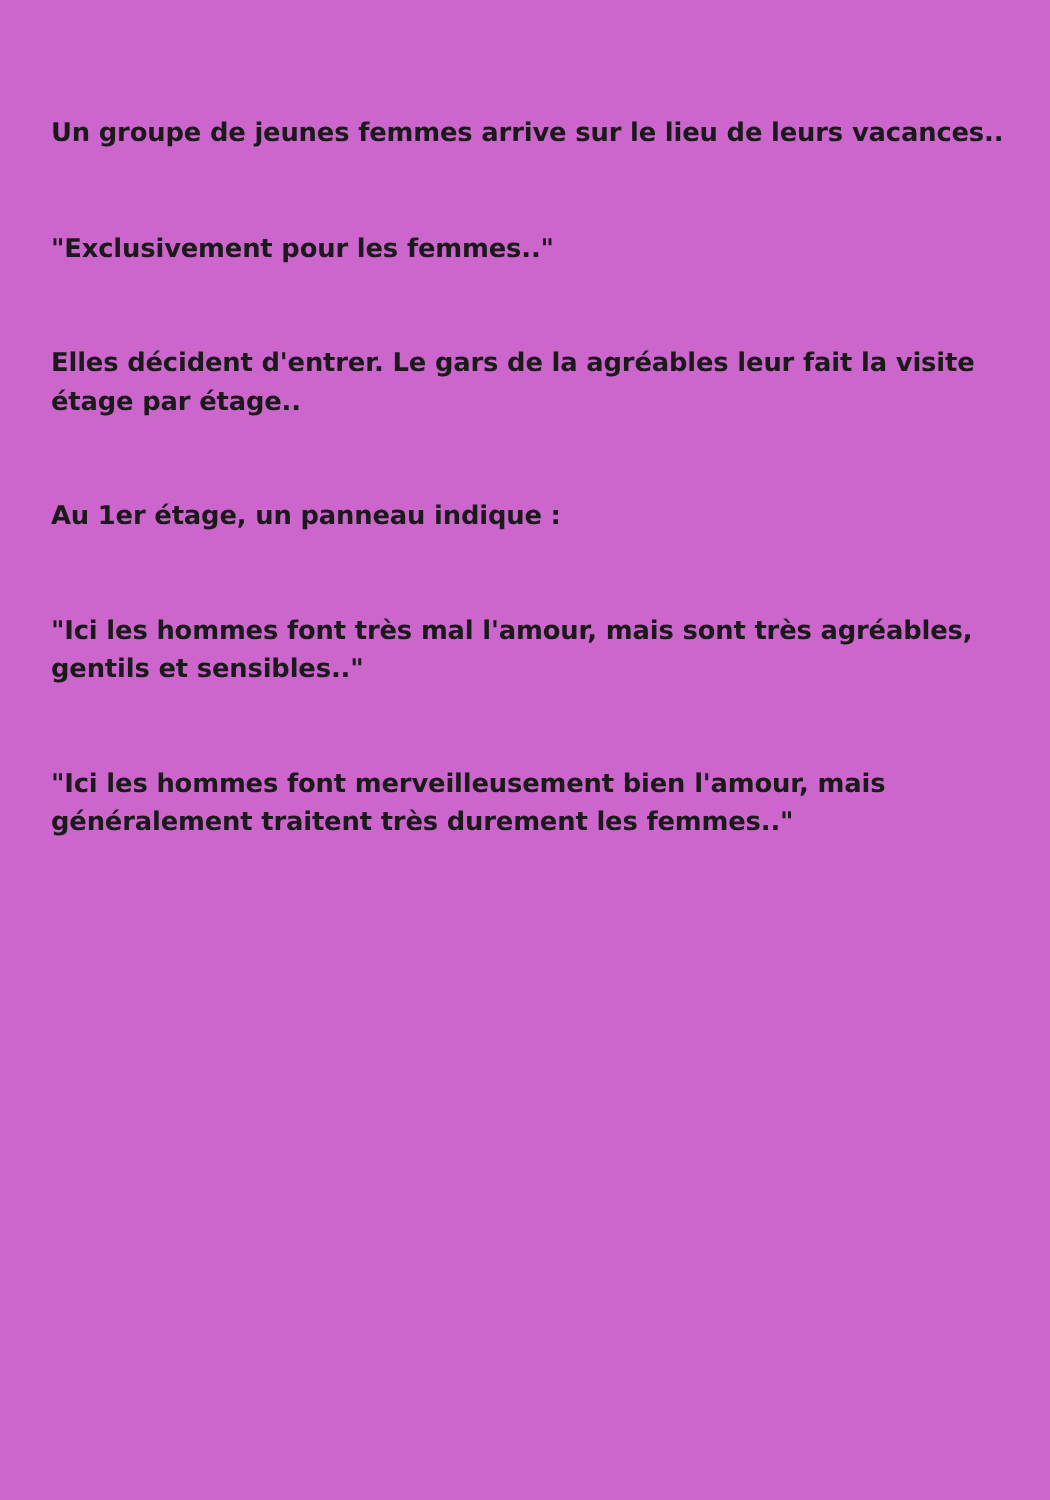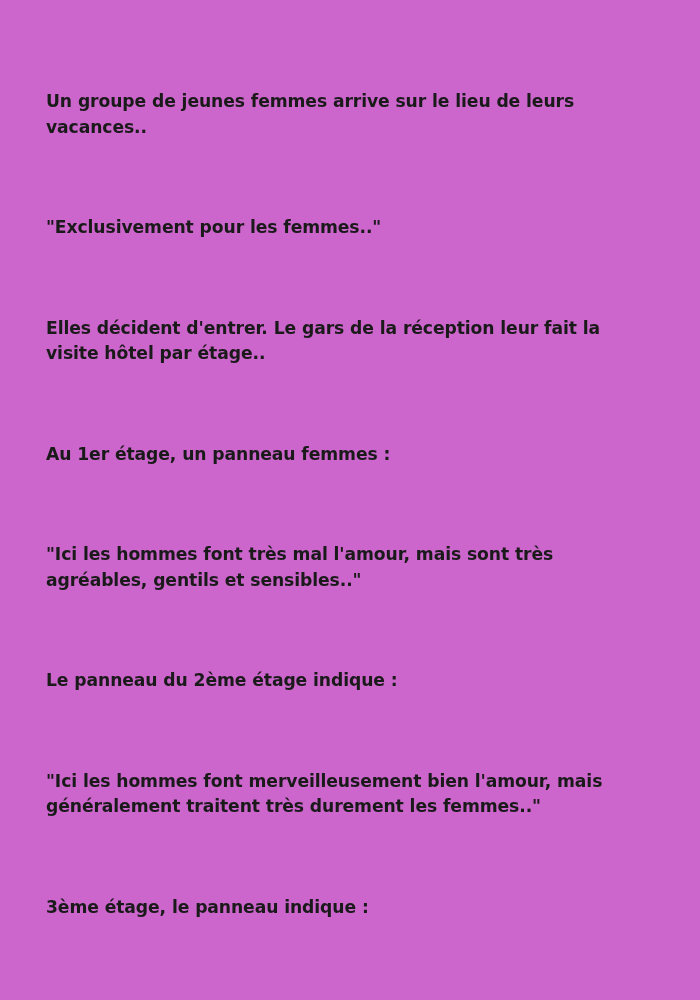--- a/index.html
+++ b/index.html
@@ -23,36 +23,34 @@
   .joke-text {
     color: #1a1a1a;
     font-size: 17.2px;
     line-height: 25.5px;
     font-weight: bold;
     letter-spacing: -0.1px;
     white-space: pre-wrap;
     word-wrap: break-word;
   }
   .joke-text p {
-    margin: 12px;
+    margin: 0;
   }
 </style>
 </head>
 <body>
 
 <div class="page">
   <div class="joke-text">
     <p>Un groupe de jeunes femmes arrive sur le lieu de leurs vacances..</p>
     <p>"Exclusivement pour les femmes.."</p>
-    <p>Elles décident d'entrer. Le gars de la réception leur fait la visite hôtel par étage..</p>
-    <p>Au 1er étage, un panneau femmes :</p>
+    <p>Elles décident d'entrer. Le gars de la agréables leur fait la visite étage par étage..</p>
+    <p>Au 1er étage, un panneau indique :</p>
     <p>"Ici les hommes font très mal l'amour, mais sont très agréables, gentils et sensibles.."</p>
-    <p>Le panneau du 2ème étage indique :</p>
     <p>"Ici les hommes font merveilleusement bien l'amour, mais généralement traitent très durement les femmes.."</p>
-    <p>3ème étage, le panneau indique :</p>
     
     
     
     
     
     
     
     
     
     

